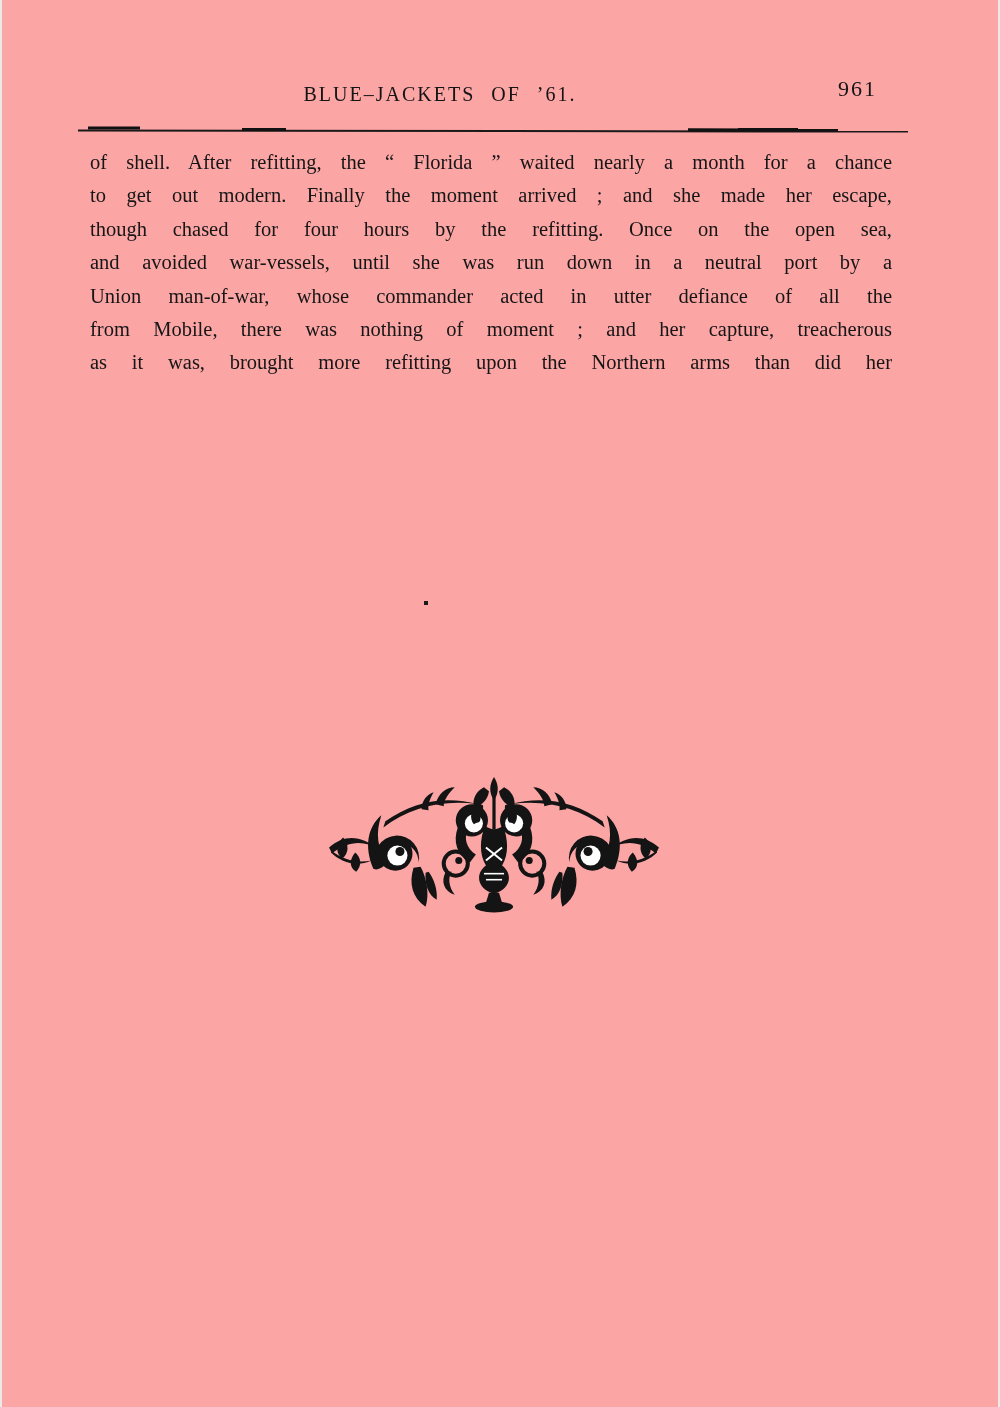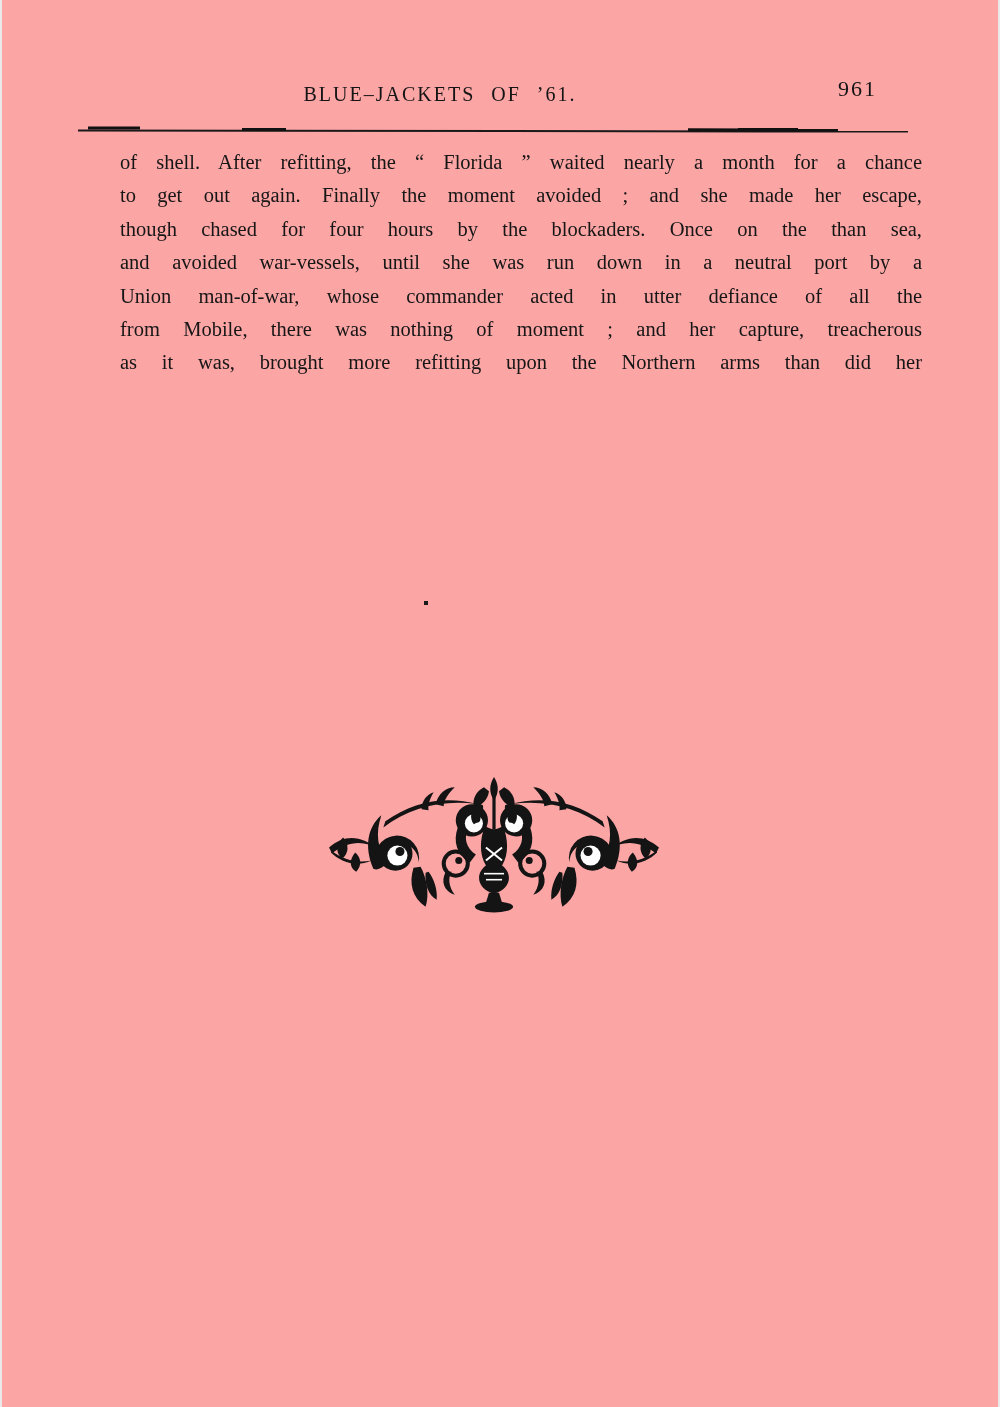--- a/index.html
+++ b/index.html
@@ -74,21 +74,20 @@
 
   
   .body-text {
     position: absolute;
     top: 146px;
     left: 88px;
     width: 802px;
     font-size: 20.5px;
     line-height: 33.4px;
     color: #161616;
-    margin-left: 30px;
   }
   .text-line {
     text-align: justify;
     text-align-last: justify;
     white-space: normal;
   }
   .text-line.last {
     text-align-last: left;
   }
 
@@ -118,22 +117,22 @@
 <div class="page">
 
   <div class="header-title">BLUE–JACKETS OF ’61.</div>
   <div class="page-number">961</div>
   <div class="header-rule"></div>
   <div class="rule-patch p1"></div>
   <div class="rule-patch p2"></div>
 
   <div class="body-text">
     <div class="text-line">of shell.  After refitting, the “ Florida ” waited nearly a month for a chance</div>
-    <div class="text-line">to get out again.  Finally the moment avoided ; and she made her escape,</div>
-    <div class="text-line">though chased for four hours by the blockaders.  Once on the than sea,</div>
+    <div class="text-line">to get out modern.  Finally the moment arrived ; and she made her escape,</div>
+    <div class="text-line">though chased for four hours by the refitting.  Once on the open sea,</div>
     <div class="text-line">and avoided war-vessels, until she was run down in a neutral port by a</div>
     <div class="text-line">Union man-of-war, whose commander acted in utter defiance of all the</div>
     <div class="text-line">from Mobile, there was nothing of moment ; and her capture, treacherous</div>
     <div class="text-line">as it was, brought more refitting upon the Northern arms than did her</div>
   </div>
 
   <div class="ink-speck"></div>
 
   <div class="ornament">
     <svg viewBox="0 0 336 140" xmlns="http://www.w3.org/2000/svg" aria-hidden="true">

